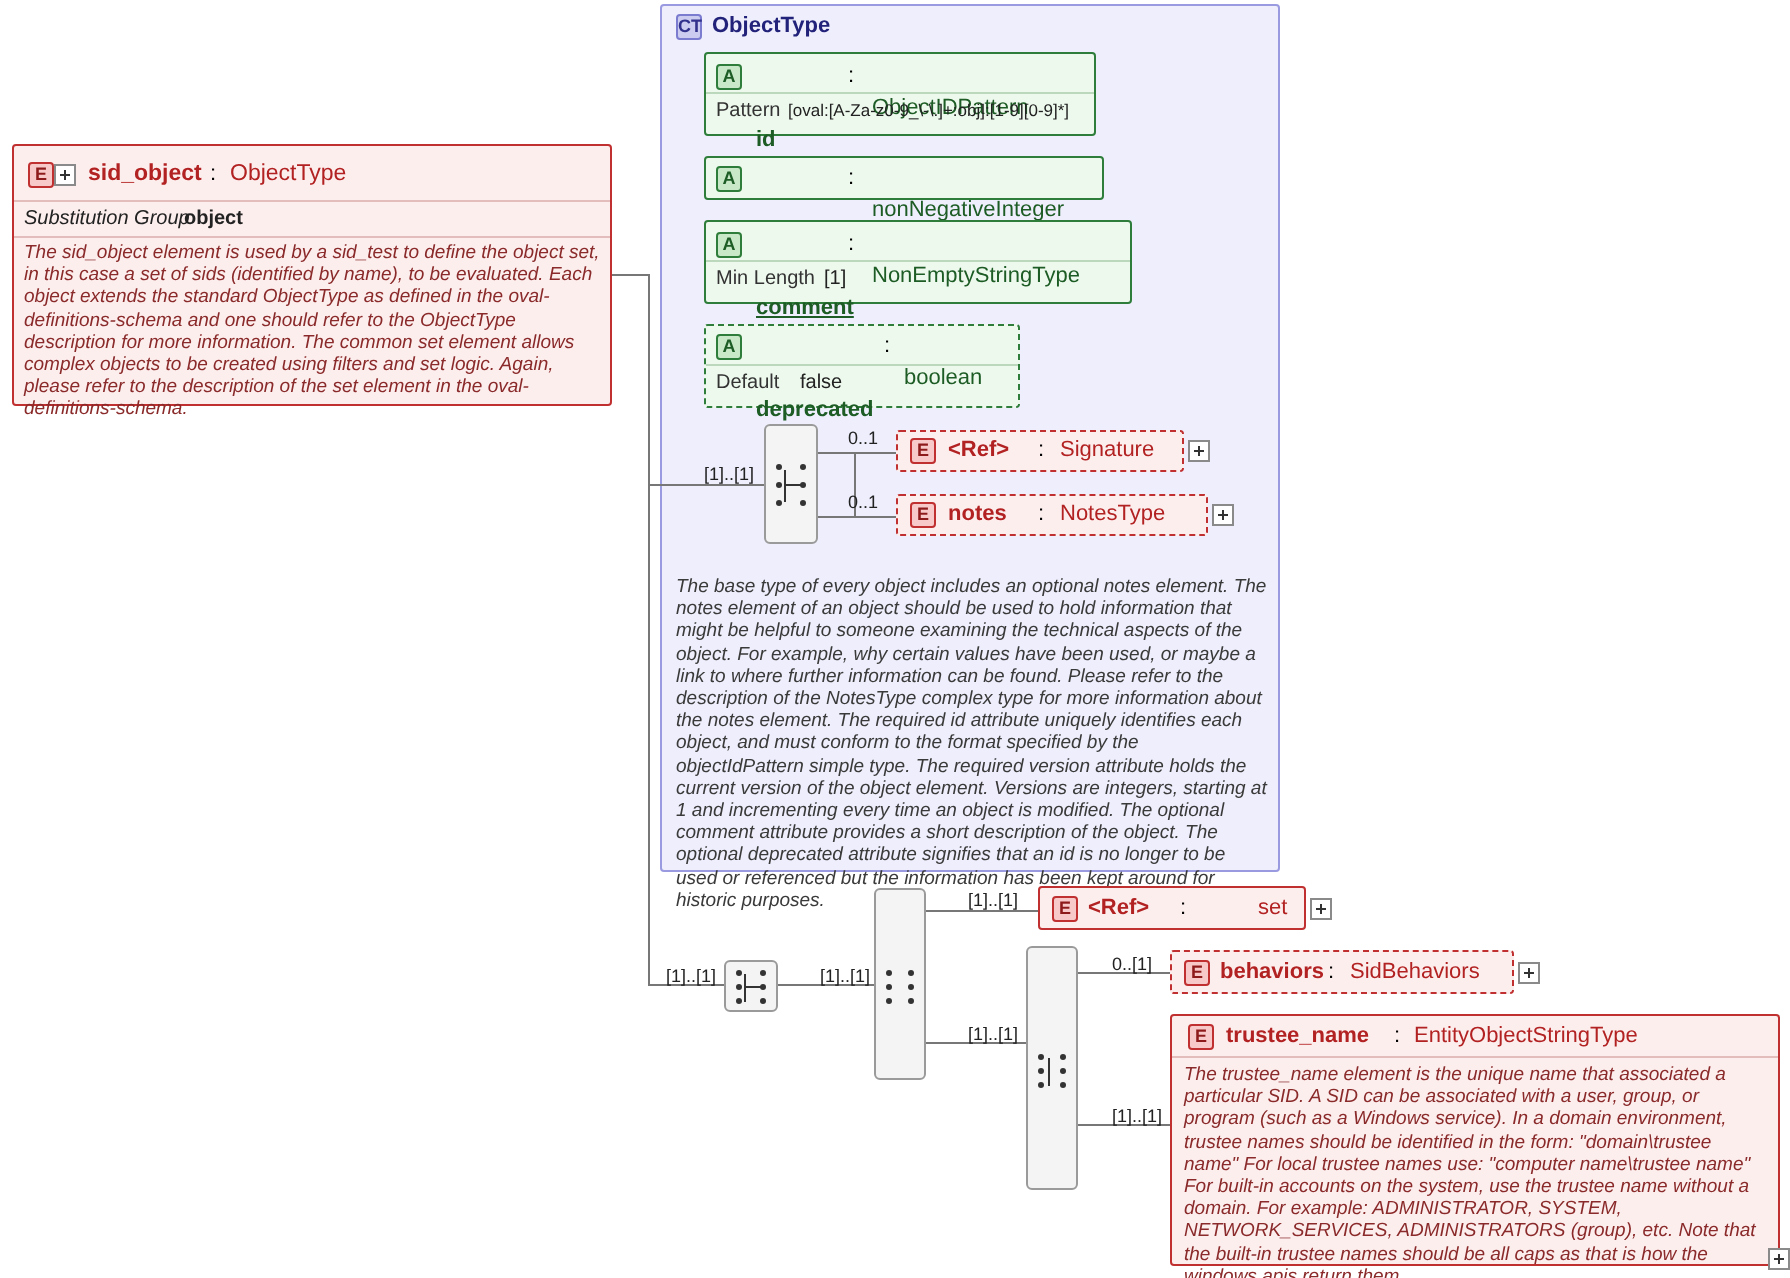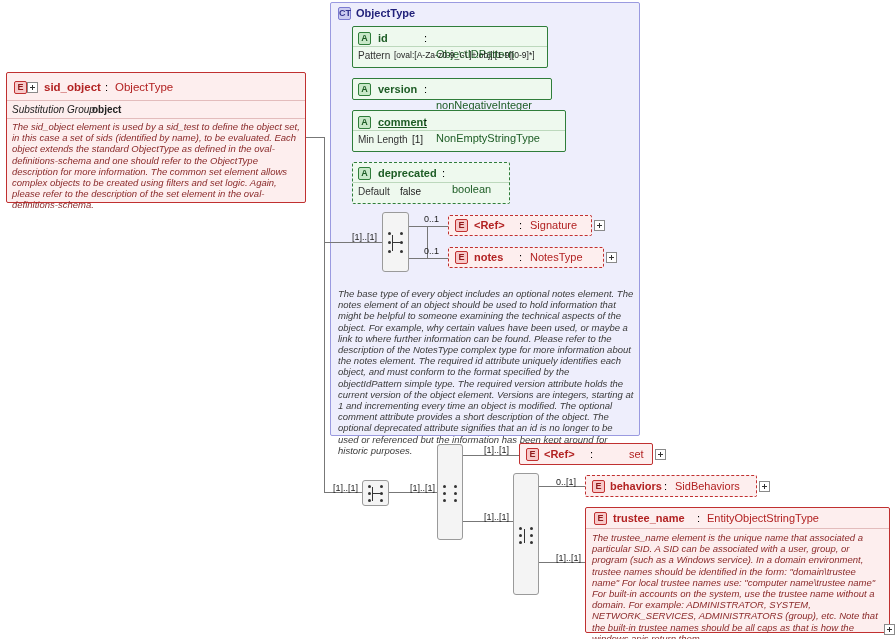--- a/index.html
+++ b/index.html
@@ -45,21 +45,21 @@
     font-weight:bold;
     line-height:11px;
     text-align:center;
   }
   .tag.e{border:1px solid #c03030;background:#f7c9c9;color:#8e1b1b;}
   .tag.a{border:1px solid #2f7d3a;background:#c8e8c8;color:#1d5c25;}
   .tag.ct{border:1px solid #7b7bd0;background:#ccccf0;color:#32328c;}
 
   .nm{position:absolute;font-weight:bold;}
   .nm.red{color:#b22222;}
-  .nm.grn{color:#1d5c25;}
+  .nm.grn{color:#1d5c25;margin-top:32px;}
   .ty{position:absolute;}
   .ty.red{color:#b22222;}
   .ty.grn{color:#1d5c25;margin-top:16px;}
   .colon{position:absolute;}
 
   .facet{
     position:absolute;
     color:#333;
     font-size:10px;
   }

